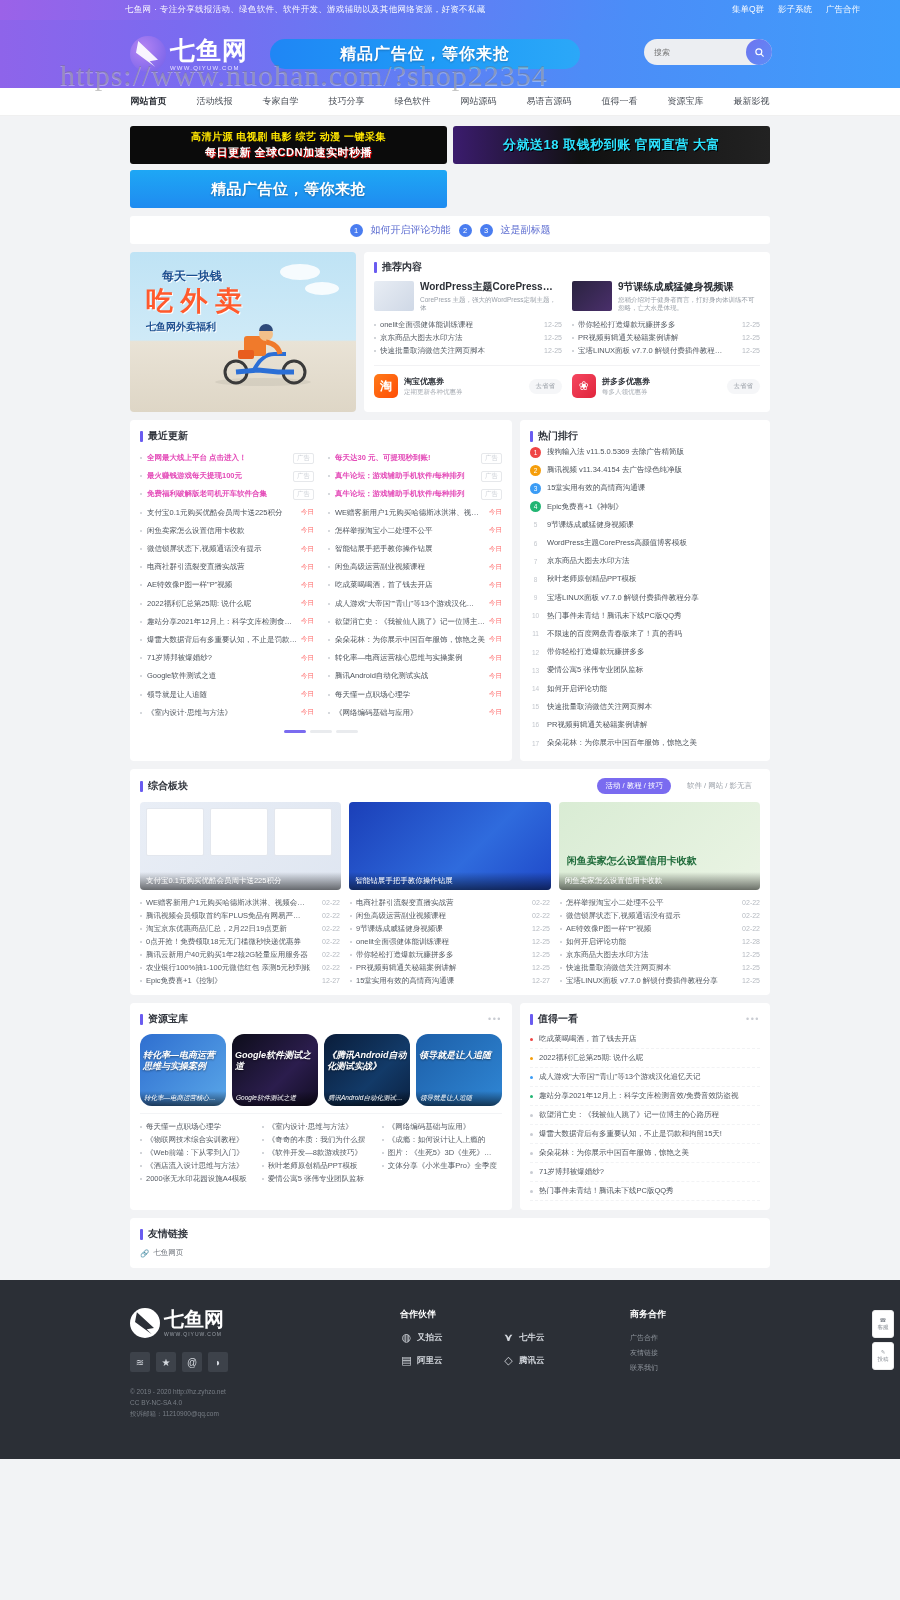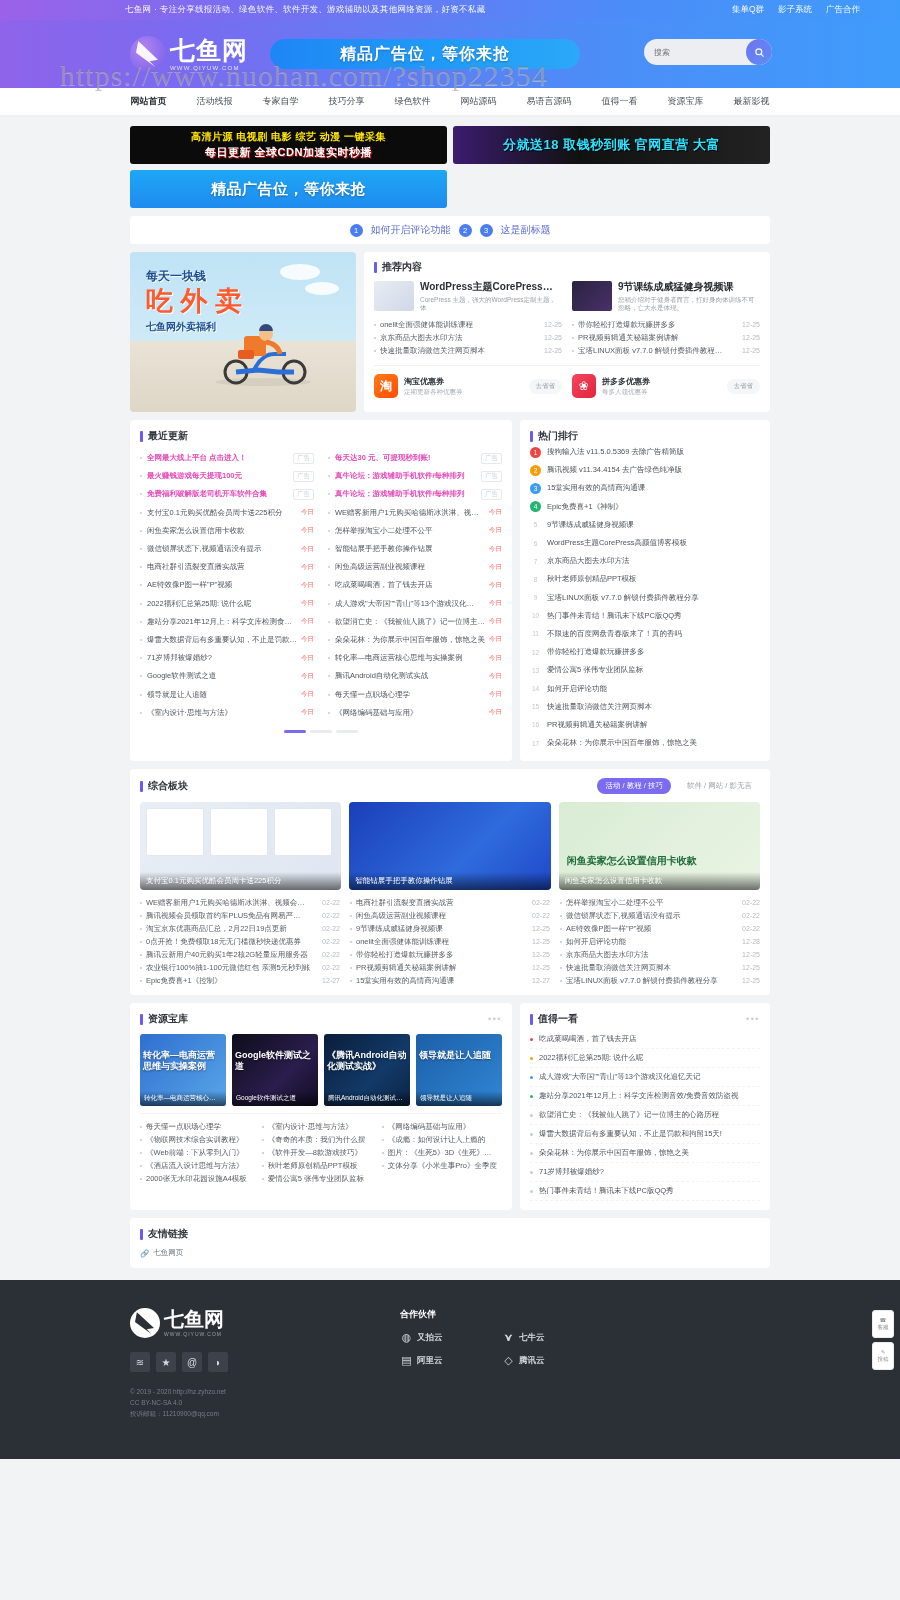--- a/index.html
+++ b/index.html
@@ -117,21 +117,21 @@
 
   
   .row2 { display:flex; gap:8px; margin-top:8px; }
   .slider {
     width:226px; height:160px; border-radius:4px; overflow:hidden; position:relative;
     background:linear-gradient(180deg,#bfe3f5 0%,#cfeaf7 55%,#e9e3d6 56%,#ded6c6 100%);
   }
   .sl-cloud{position:absolute;background:#fff;border-radius:50%;opacity:.85;}
   .sl-text{position:absolute;left:16px;top:18px;color:#ff5a2d;font-weight:800;line-height:1.15;
            text-shadow:1px 1px 0 #fff;}
-  .sl-t1{font-size:12px;color:#1b4e8f;}
+  .sl-t1{font-size:12px;color:#1b4e8f;margin-left:16px;}
   .sl-t2{font-size:27px;color:#ff5a2d;margin-top:2px;}
   .sl-t3{font-size:10px;color:#1b4e8f;margin-top:4px;}
   .rider{position:absolute;left:78px;top:68px;}
 
   .reco { flex:1; background:#fff; border-radius:4px; padding:8px 10px; }
   .sec-title { display:flex;align-items:center;gap:5px;font-size:10px;font-weight:700;color:#31353d;}
   .sec-title::before{content:"";width:3px;height:11px;background:#6a5cf0;border-radius:1px;display:block;}
   .reco-top { display:grid; grid-template-columns:1fr 1fr; gap:10px; margin-top:7px; }
   .reco-card { display:flex; gap:6px; }
   .reco-thumb { width:40px;height:30px;border-radius:2px;flex:none; }
@@ -199,21 +199,21 @@
            font-size:13px;font-weight:800;line-height:1.25;text-shadow:0 1px 2px rgba(0,0,0,.3);}
   .c3 .mid{position:absolute;left:8px;top:52px;color:#1f6b3a;font-size:10px;font-weight:800;}
   .c1 .mini{position:absolute;background:#fff;border:1px solid #e3e7ee;border-radius:2px;}
   .comb-lists{display:grid;grid-template-columns:repeat(3,1fr);gap:0 10px;margin-top:6px;}
 
   
   .row5{display:flex;gap:8px;margin-top:8px;}
   .res{flex:1;background:#fff;border-radius:4px;padding:9px 10px 10px;}
   .head-more{margin-left:auto;color:#c9ccd2;letter-spacing:1.5px;font-size:9px;}
   .res-cards{display:grid;grid-template-columns:repeat(4,1fr);gap:6px;margin-top:8px;}
-  .rcard{height:72px;border-radius:3px;position:relative;overflow:hidden;}
+  .rcard{height:72px;border-radius:12px;position:relative;overflow:hidden;font-style:italic;}
   .rc1{background:linear-gradient(135deg,#2f6fd0,#59a6e8);}
   .rc2{background:linear-gradient(135deg,#0d0d1a,#2b1d4d 60%,#120d24);}
   .rc3{background:linear-gradient(135deg,#0a1d3a,#123a68 60%,#0b2344);}
   .rc4{background:linear-gradient(135deg,#1d5fa8,#2f86d4);}
   .rcard .big{position:absolute;left:3px;right:3px;top:16px;color:#fff;font-size:9px;
               font-weight:800;line-height:1.2;text-shadow:0 1px 2px rgba(0,0,0,.45);}
   .rcard .cap2{position:absolute;left:0;right:0;bottom:0;padding:3px 4px;color:#fff;
                font-size:6.5px;background:linear-gradient(transparent,rgba(0,0,0,.6));
                white-space:nowrap;overflow:hidden;text-overflow:ellipsis;}
   .res-lists{display:grid;grid-template-columns:repeat(3,1fr);gap:0 10px;margin-top:7px;
@@ -996,16 +996,22 @@
               <span class="g">▤</span>
               <span>阿里云</span>
             </div>
           <div class="pt">
               <span class="g">◇</span>
               <span>腾讯云</span>
             </div>
         </div>
       </div>
 
+      <div class="fcol" style="width:95px;">
+        <h4>商务合作</h4>
+        <div class="it">广告合作</div>
+        <div class="it">友情链接</div>
+        <div class="it">联系我们</div>
+      </div>
 
     </div>
   </div>
 </div>
 
 </body></html>

